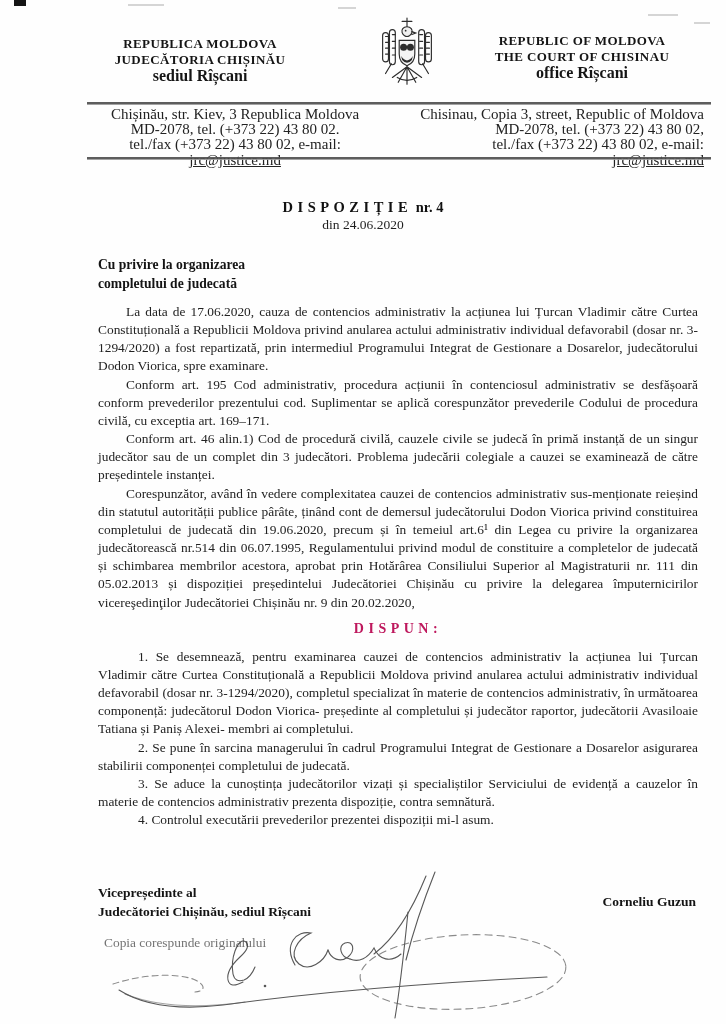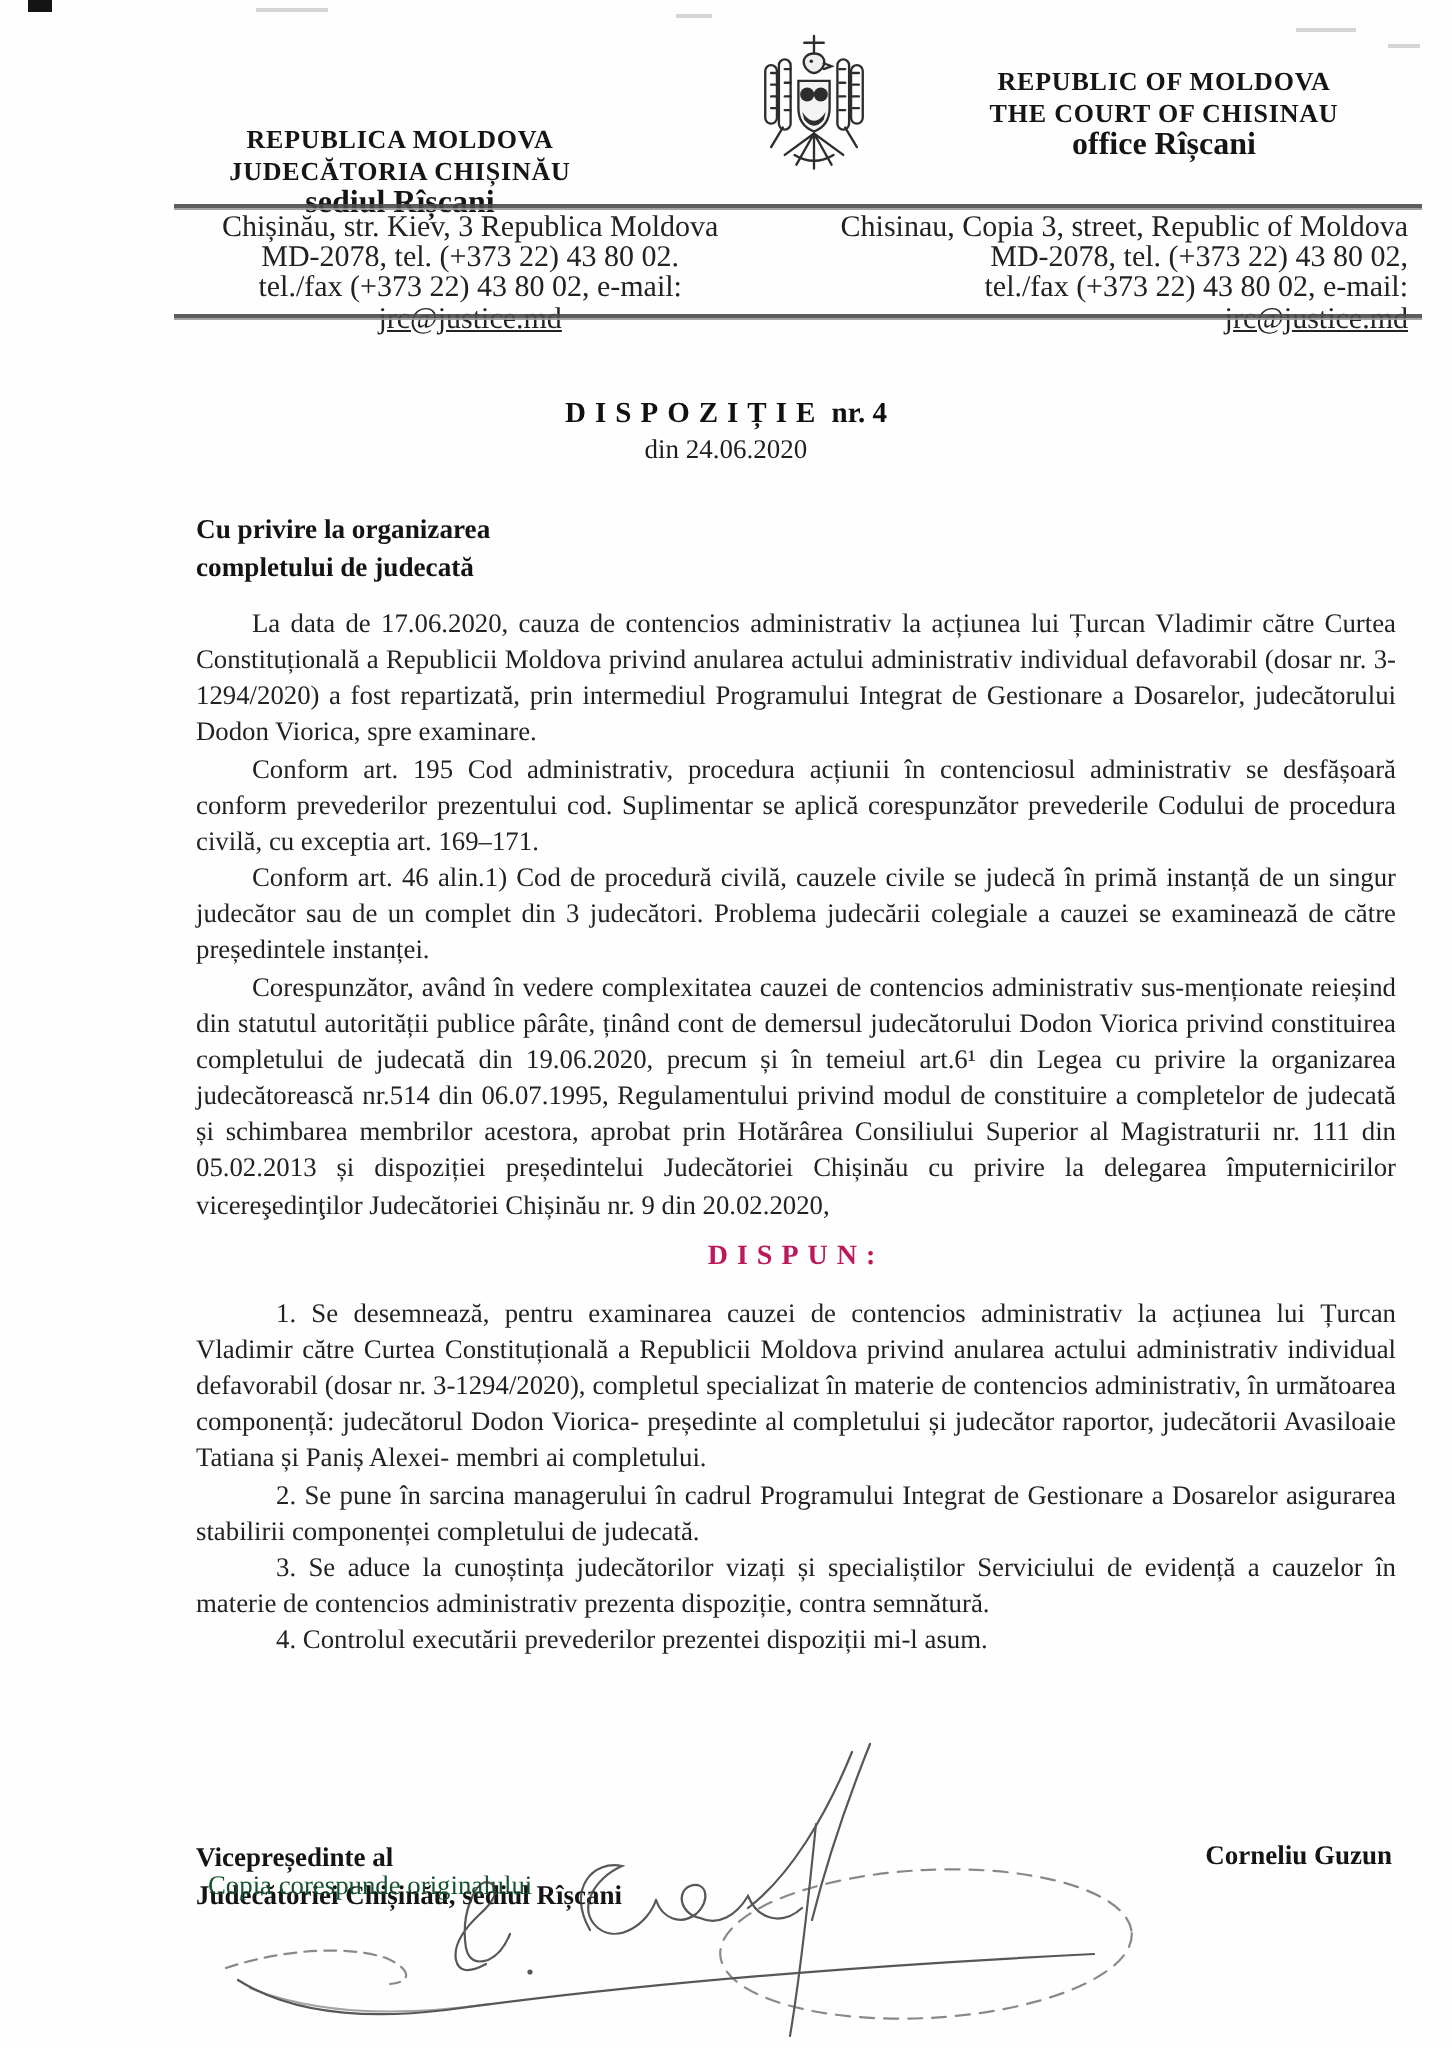--- a/index.html
+++ b/index.html
@@ -13,21 +13,21 @@
     color: #1e1e1e;
     overflow: hidden;
     margin: 0 auto;
   }
   
   .corner-mark { position: absolute; background: #141414; }
   .streak { position: absolute; background: #b9b9b9; opacity: .6; }
 
   
   .hdr-col { position: absolute; text-align: center; font-weight: bold; color: #151515; }
-  .hdr-left  { top: 36px; left: 58px;  width: 284px; margin-top: 26px; }
+  .hdr-left  { top: 36px; left: 58px;  width: 284px; }
   .hdr-right { top: 33px; left: 438px; width: 288px; }
   .hdr-line1, .hdr-line2 { font-size: 13px; line-height: 16px; letter-spacing: .4px; }
   .hdr-line3 { font-size: 16px; line-height: 16px; }
   .emblem { position: absolute; top: 17px; left: 377px; width: 60px; height: 78px; }
 
   .rule {
     position: absolute; left: 87px; right: 15px; height: 3px;
     border-top: 2px solid #4c4c4c; border-bottom: 1px solid #9a9a9a; opacity: .9;
   }
   .rule-1 { top: 102px; }
@@ -49,24 +49,24 @@
   
   .subject { position: absolute; top: 256px; left: 98px; font-weight: bold; font-size: 13.6px; line-height: 18.5px; color: #141414; }
 
   
   .content { position: absolute; top: 303px; left: 98px; right: 28px; font-size: 13.4px; line-height: 18.15px; text-align: justify; color: #222; }
   .para { text-indent: 28px; }
   .dispun-heading { text-align: center; font-weight: bold; font-size: 14px; letter-spacing: 4.5px; margin: 8px 0 10px 0; color: #be185d; }
   .item { text-indent: 40px; }
 
   
-  .sig-row { position: absolute; top: 884px; left: 98px; right: 30px; display: flex; justify-content: space-between; align-items: flex-start; margin-top: 36px; }
+  .sig-row { position: absolute; top: 884px; left: 98px; right: 30px; display: flex; justify-content: space-between; align-items: center; }
   .sig-role { font-weight: bold; font-size: 13.5px; line-height: 18.5px; color: #141414; }
   .sig-name { font-weight: bold; font-size: 13.5px; color: #141414; padding-bottom: 1px; }
-  .copy-note { position: absolute; top: 935px; left: 104px; font-size: 13.4px; color: #14532d; }
+  .copy-note { position: absolute; top: 935px; left: 104px; font-size: 13.4px; color: #737373; }
   .sig-svg { position: absolute; left: 95px; top: 870px; width: 505px; height: 154px; pointer-events: none; }
 </style>
 </head>
 <body>
 
 <div class="page">
 
   <div class="corner-mark" style="top:0;left:14px;width:12px;height:6px;"></div>
   <div class="streak" style="top:4px;left:128px;width:36px;height:2px;"></div>
   <div class="streak" style="top:7px;left:338px;width:18px;height:2px;"></div>

